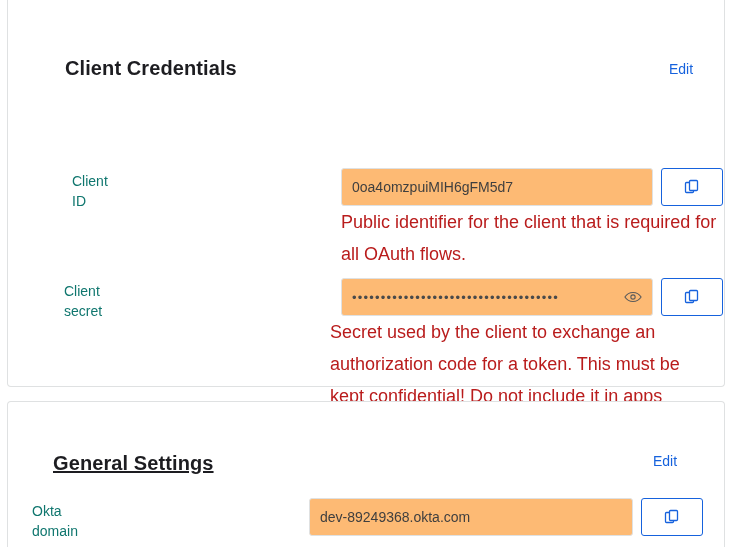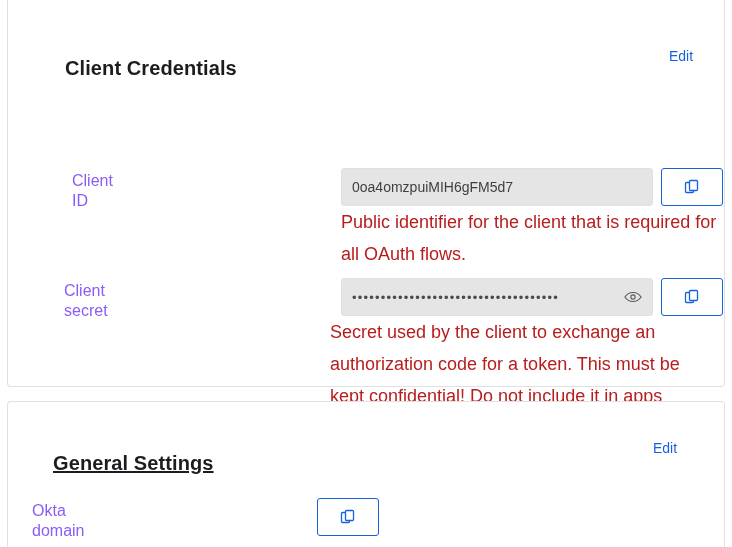--- a/index.html
+++ b/index.html
@@ -74,55 +74,56 @@
     top: 33px;
     text-decoration: underline;
   }
 
   .edit-link {
     position: absolute;
     font-size: 14px;
     color: #1662dd;
     text-decoration: none;
     cursor: pointer;
+    margin-top: 13px;
   }
 
   .edit-credentials {
     left: 641px;
     top: 48px;
   }
 
   .edit-general {
     left: 653px;
     top: 440px;
   }
 
   
   .field-row {
     position: absolute;
     display: block;
   }
 
   .field-label {
     position: absolute;
-    font-size: 16px;
-    color: #8b5cf6;
+    font-size: 14px;
+    color: #0f766e;
     line-height: 20px;
   }
 
   .input-wrap {
     position: absolute;
     display: flex;
     align-items: stretch;
   }
 
   .text-input {
     box-sizing: border-box;
     height: 38px;
-    background: #e5e5e5;
+    background: #fdba74;
     border: 1px solid #dfe1e2;
     border-radius: 3px;
     font-size: 14px;
     color: #3f3f3f;
     padding: 0 10px;
     display: flex;
     align-items: center;
     position: relative;
     font-family: "Liberation Sans", sans-serif;
   }
@@ -238,20 +239,23 @@
       <h2 class="card-title title-general">General Settings</h2>
     </div>
   </section>
 
   <a class="edit-link edit-general">Edit</a>
 
   <div class="field-row">
     <div class="field-label" style="left:32px; top:501px;">Okta domain</div>
 
     <div class="input-wrap" style="left:309px; top:498px;">
+      <div class="text-input" style="width:324px;">
+        <span class="value">dev-89249368.okta.com</span>
+      </div>
       <div class="copy-button">
         <svg class="copy-glyph" viewBox="0 0 16 16">
           <rect x="1.5" y="3.5" width="8" height="10" rx="1" fill="none" stroke="#1662dd" stroke-width="1.3"></rect>
           <rect x="5.5" y="1.5" width="8" height="10" rx="1" fill="#ffffff" stroke="#1662dd" stroke-width="1.3"></rect>
         </svg>
       </div>
     </div>
   </div>
 
 </div>

